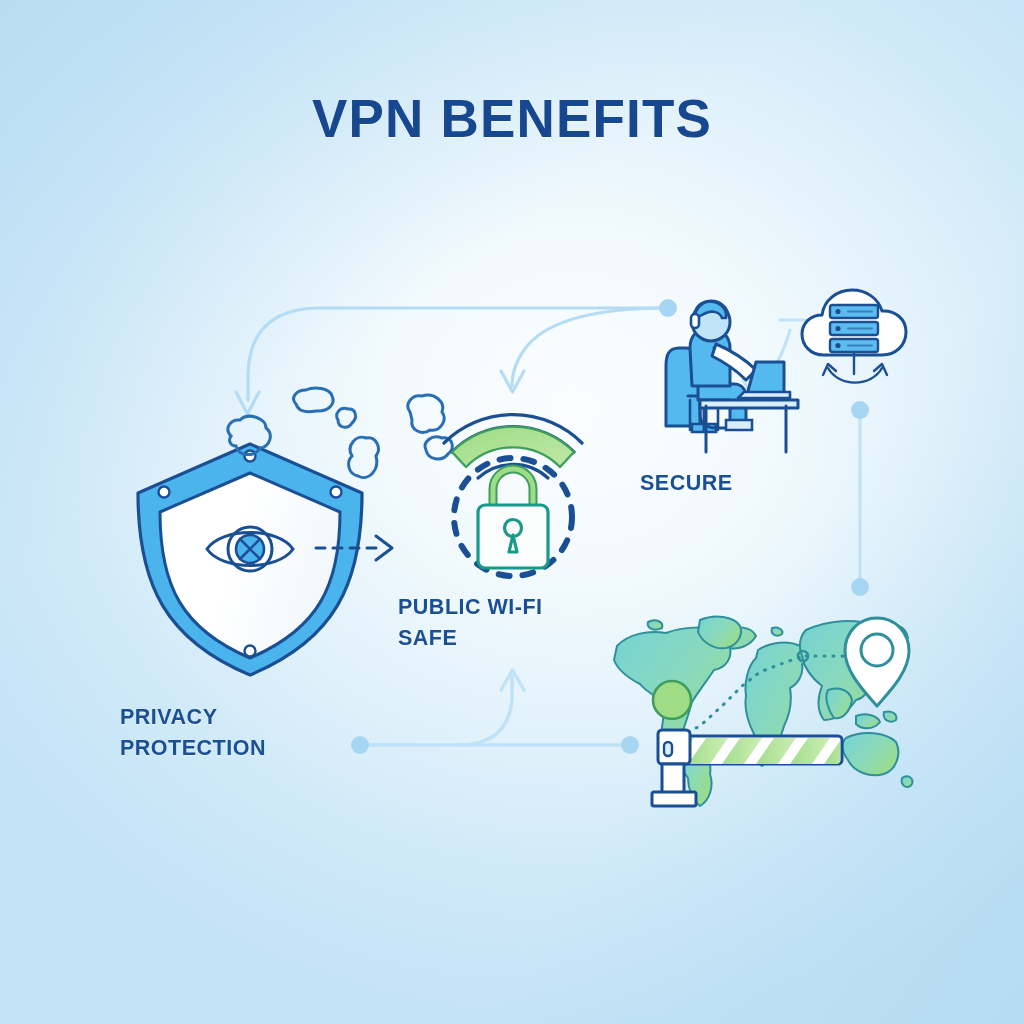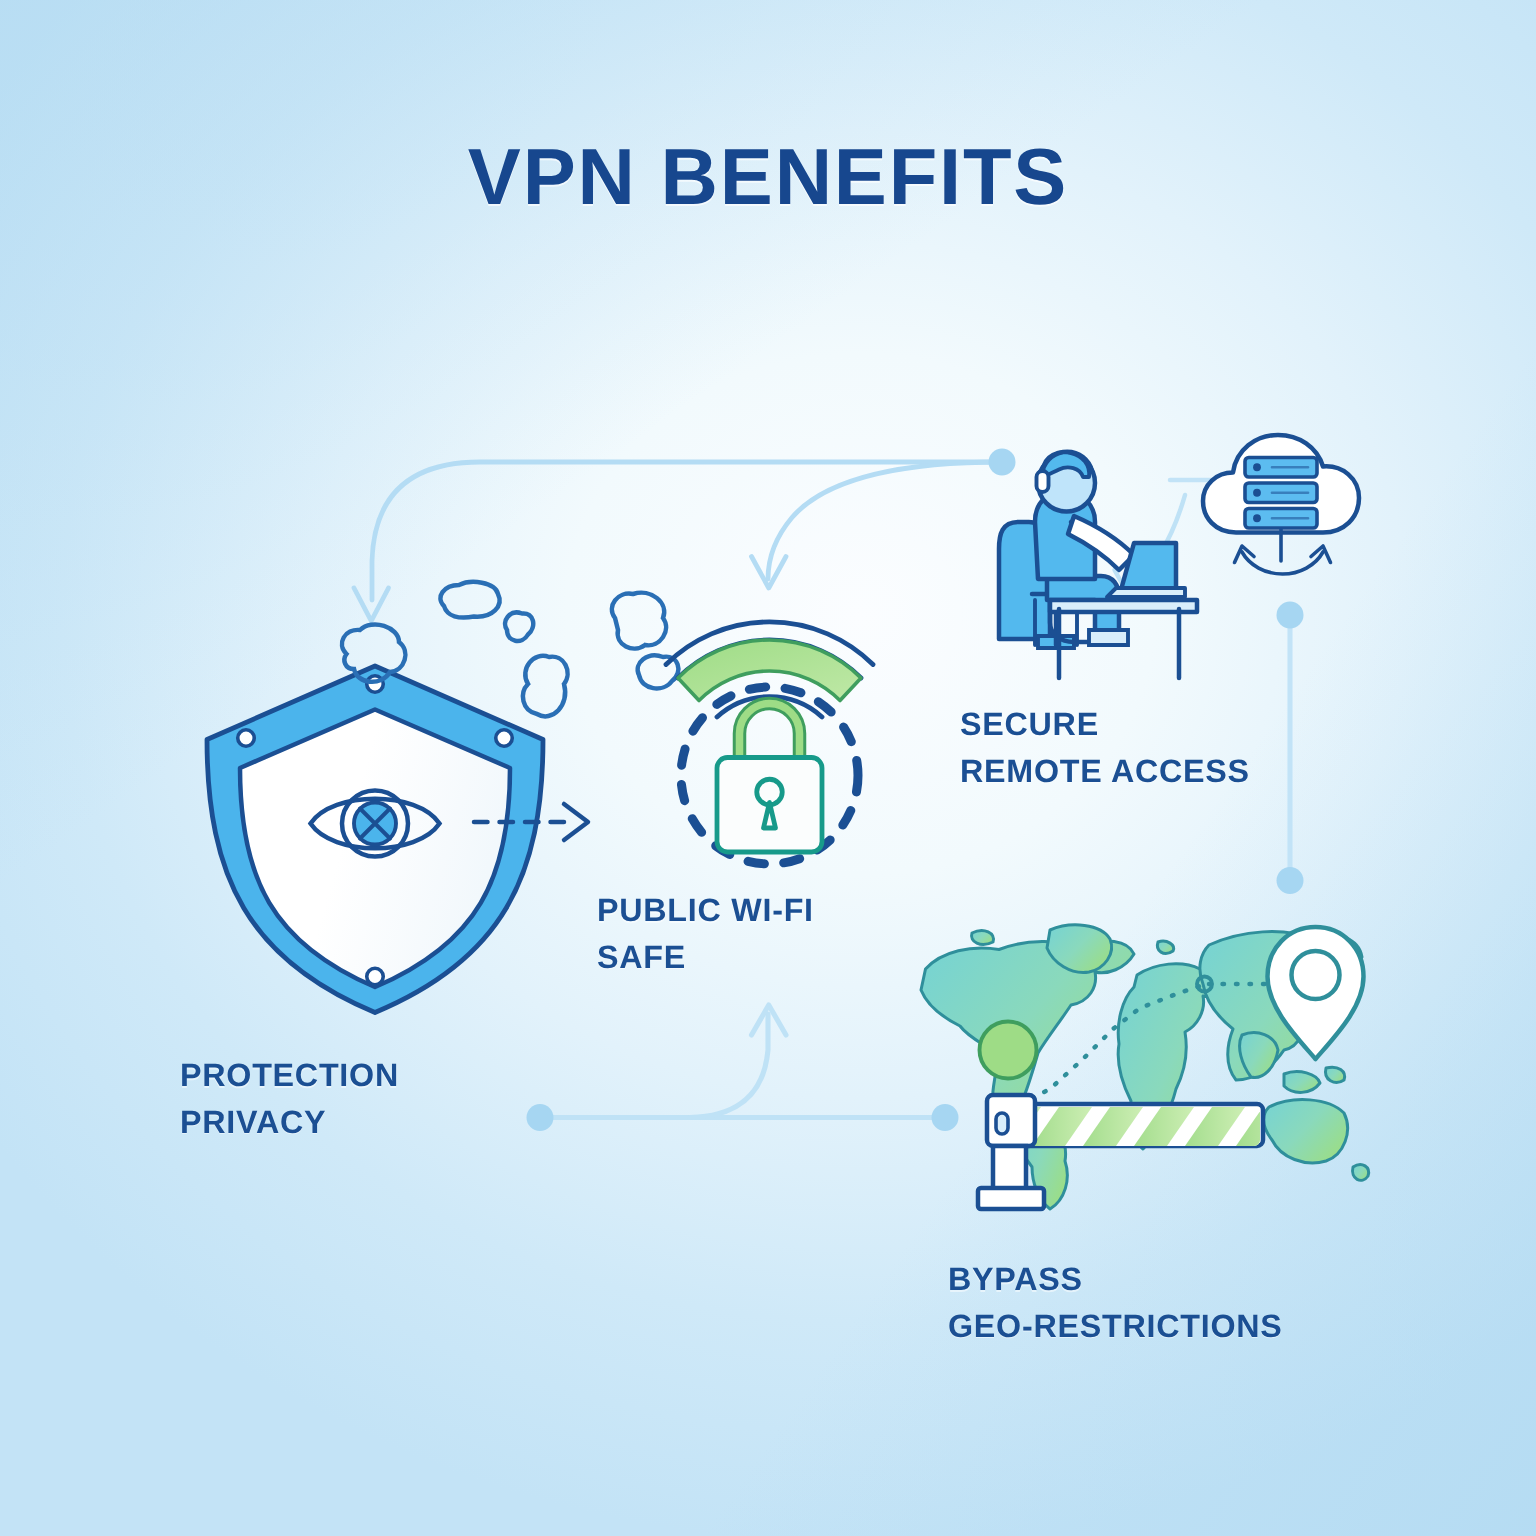--- a/index.html
+++ b/index.html
@@ -298,32 +298,27 @@
       <rect x="664" y="742" width="8" height="14" rx="4" fill="#d9eefb" stroke="#1b4f93" stroke-width="2.4"></rect>
       <rect x="662" y="764" width="22" height="32" fill="#ffffff" stroke="#1b4f93" stroke-width="3"></rect>
       <rect x="652" y="792" width="44" height="14" rx="2" fill="#ffffff" stroke="#1b4f93" stroke-width="3"></rect>
       <circle cx="672" cy="700" r="19" fill="#9edc86" stroke="#3f9e5e" stroke-width="2.6"></circle>
     </g>
   </svg>
 
   <div id="title">VPN BENEFITS</div>
 
   <div class="label" id="label-privacy">
+    <div>PRIVACY</div>
     <div>PROTECTION</div>
-    <div>PRIVACY</div>
   </div>
 
   <div class="label" id="label-wifi">
     <div>PUBLIC WI-FI</div>
     <div>SAFE</div>
   </div>
 
   <div class="label" id="label-remote">
     <div>SECURE</div>
-    <div>REMOTE ACCESS</div>
   </div>
 
-  <div class="label" id="label-geo">
-    <div>BYPASS</div>
-    <div>GEO-RESTRICTIONS</div>
-  </div>
 
 </div>
 
 </body></html>

